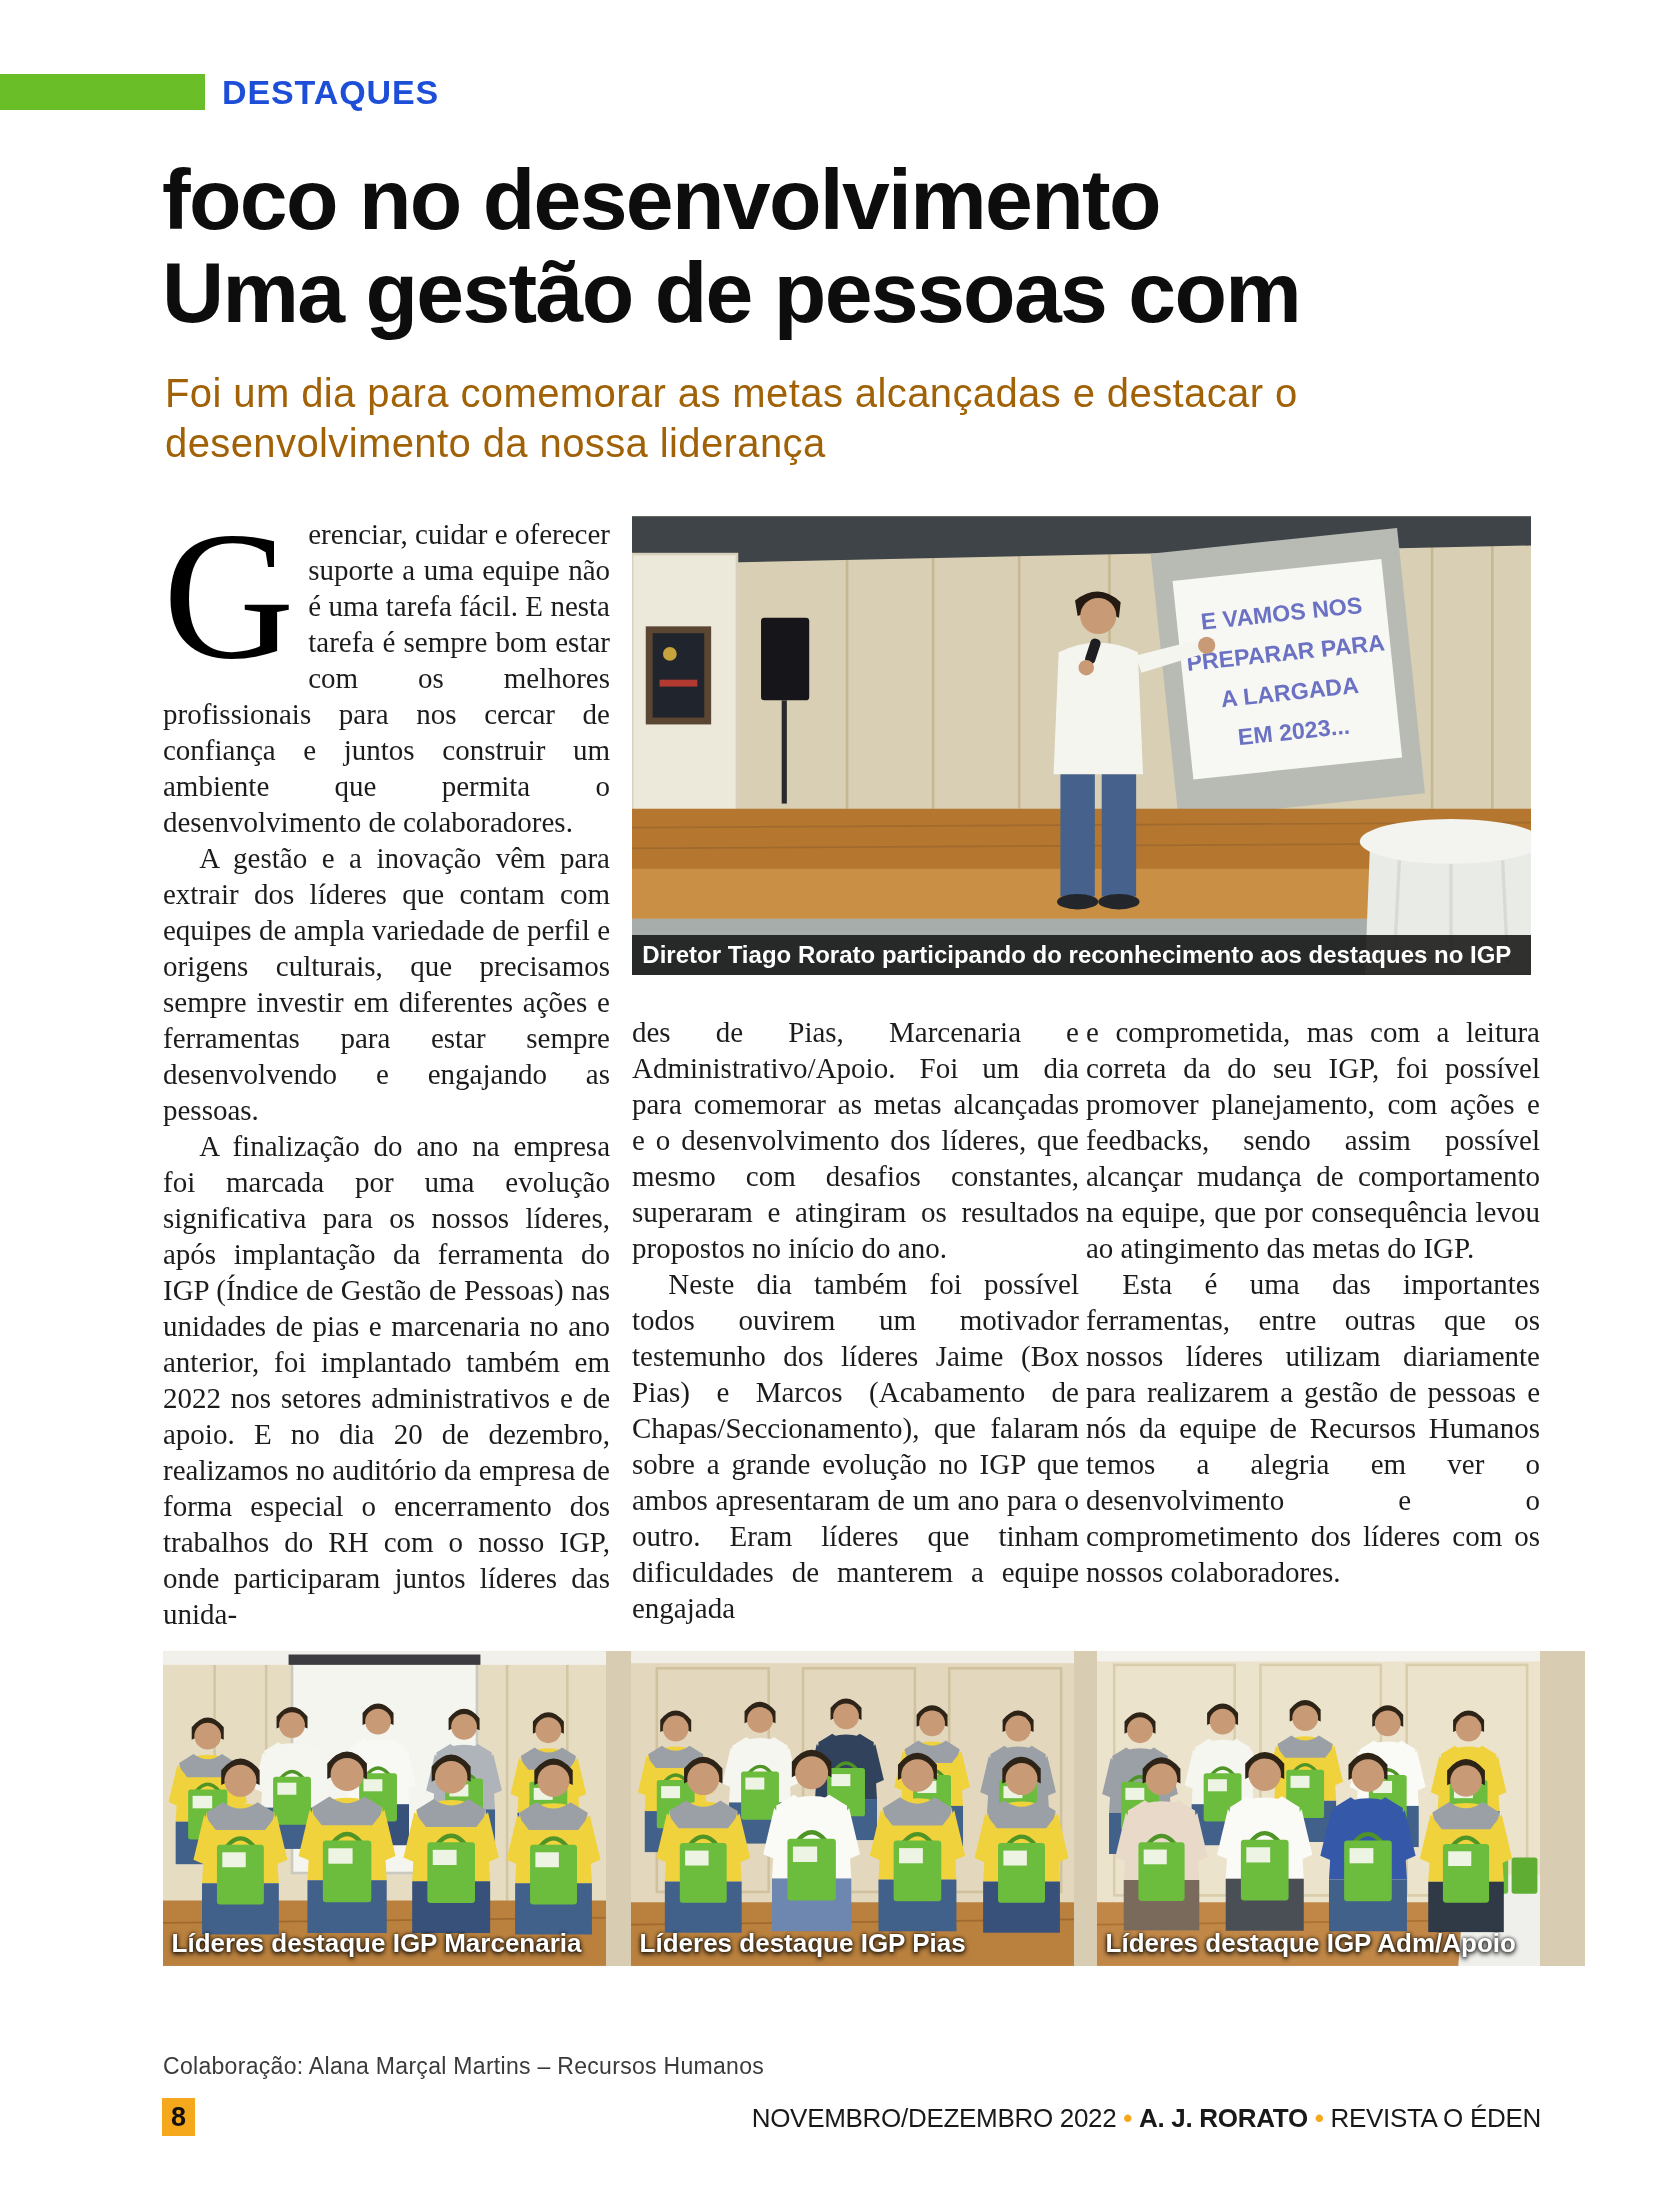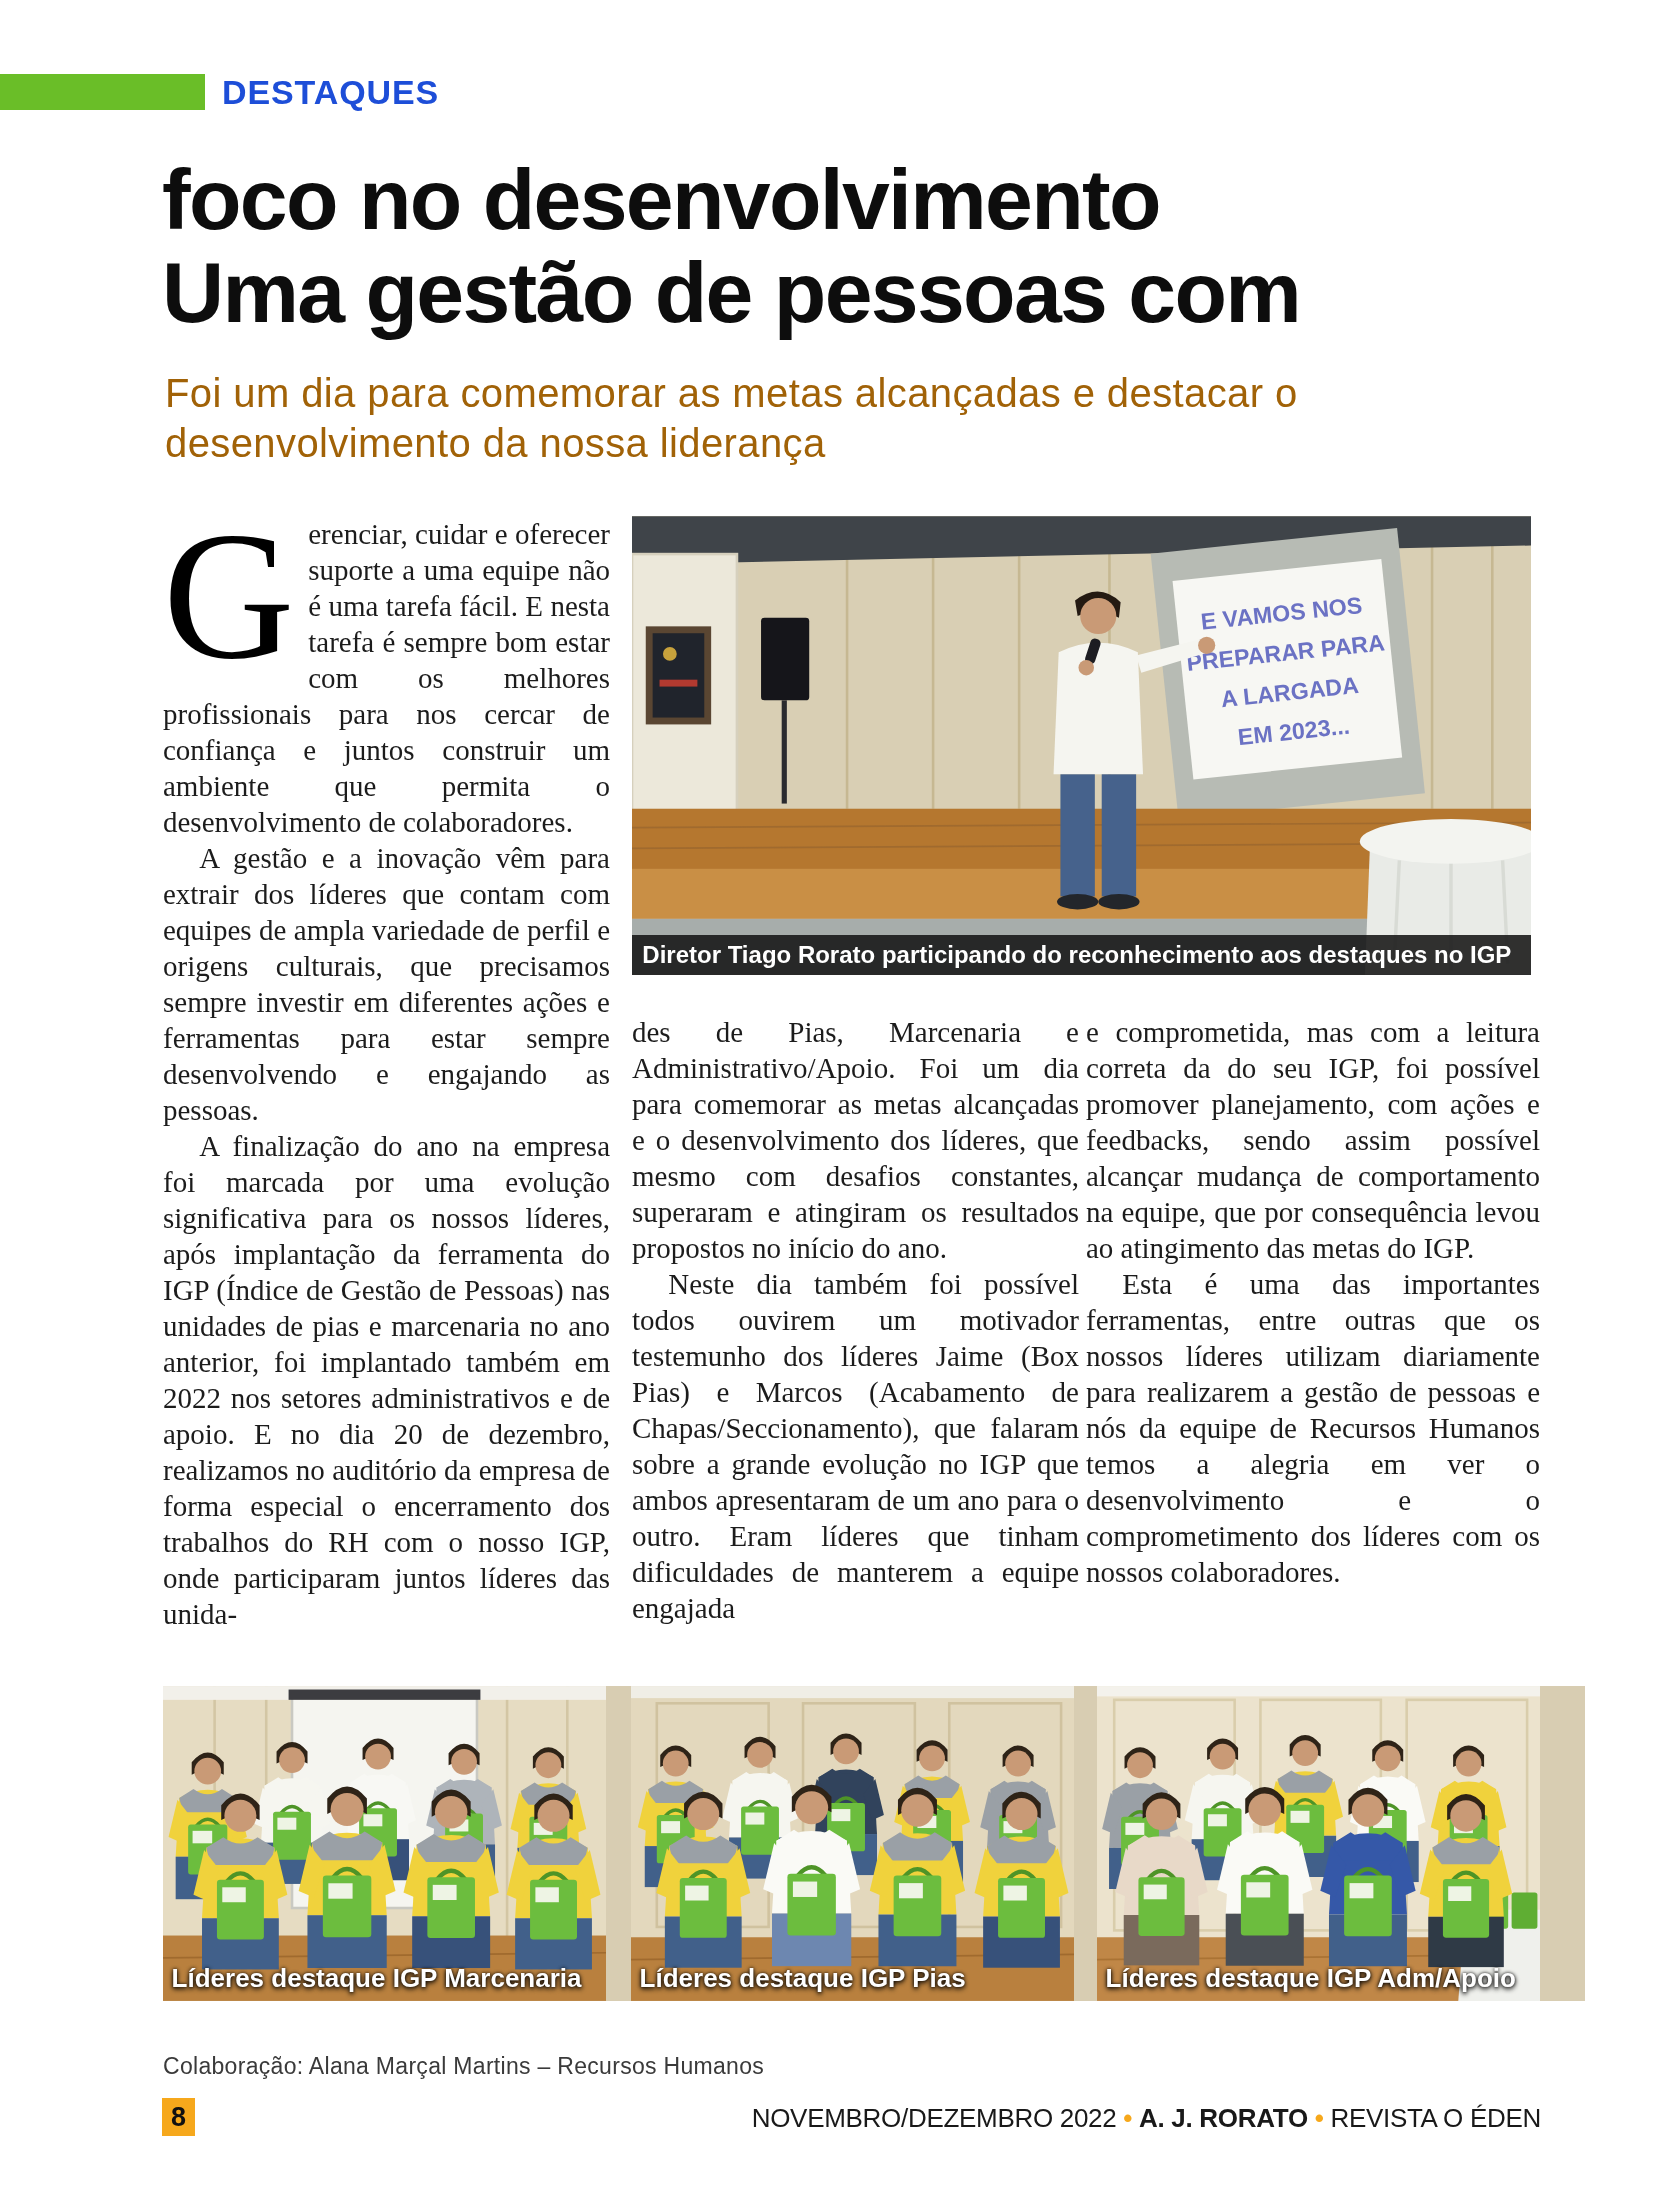--- a/index.html
+++ b/index.html
@@ -28,21 +28,21 @@
   #col3{left:1086px;top:1014px;height:654px;width:454px;}
   .dropcap{float:left;font-size:182px;line-height:136px;padding:12px 13.8px 0 0;
     font-family:"Liberation Serif",serif;color:#000;}
   
   .photo{position:absolute;overflow:hidden;background:#d8cdb2;}
   #main-photo{left:632px;top:516px;width:899px;height:459px;}
   .photo svg{display:block;}
   .main-caption{position:absolute;left:0;right:0;bottom:0;
     background:rgba(22,22,22,.88);color:#ffffff;font-weight:bold;
     font-size:24px;line-height:26px;padding:6.9px 10.3px;}
-  .gallery-photo{top:1686px;width:488px;height:315px;}
+  .gallery-photo{top:1651px;width:488px;height:315px;}
   #gal1{left:163px;} #gal2{left:631px;} #gal3{left:1097px;}
   .gal-caption{position:absolute;left:8.6px;bottom:6.9px;color:#ffffff;font-weight:bold;
     font-size:26px;text-shadow:0 1.7px 5.2px rgba(0,0,0,.95),0 0 3.4px rgba(0,0,0,.85);}
   
   .credit{position:absolute;left:163px;top:2053px;font-size:23px;color:#3a3a3a;letter-spacing:0.3px;}
   .page-badge{position:absolute;left:162px;top:2098px;width:33px;height:38px;background:#f6a81c;
     color:#111;font-weight:bold;font-size:27px;line-height:38px;text-align:center;}
   .footer-line{position:absolute;right:132px;top:2103px;font-size:26px;color:#191919;
     letter-spacing:-0.3px;white-space:nowrap;}
   .footer-line .bold{font-weight:bold;}

